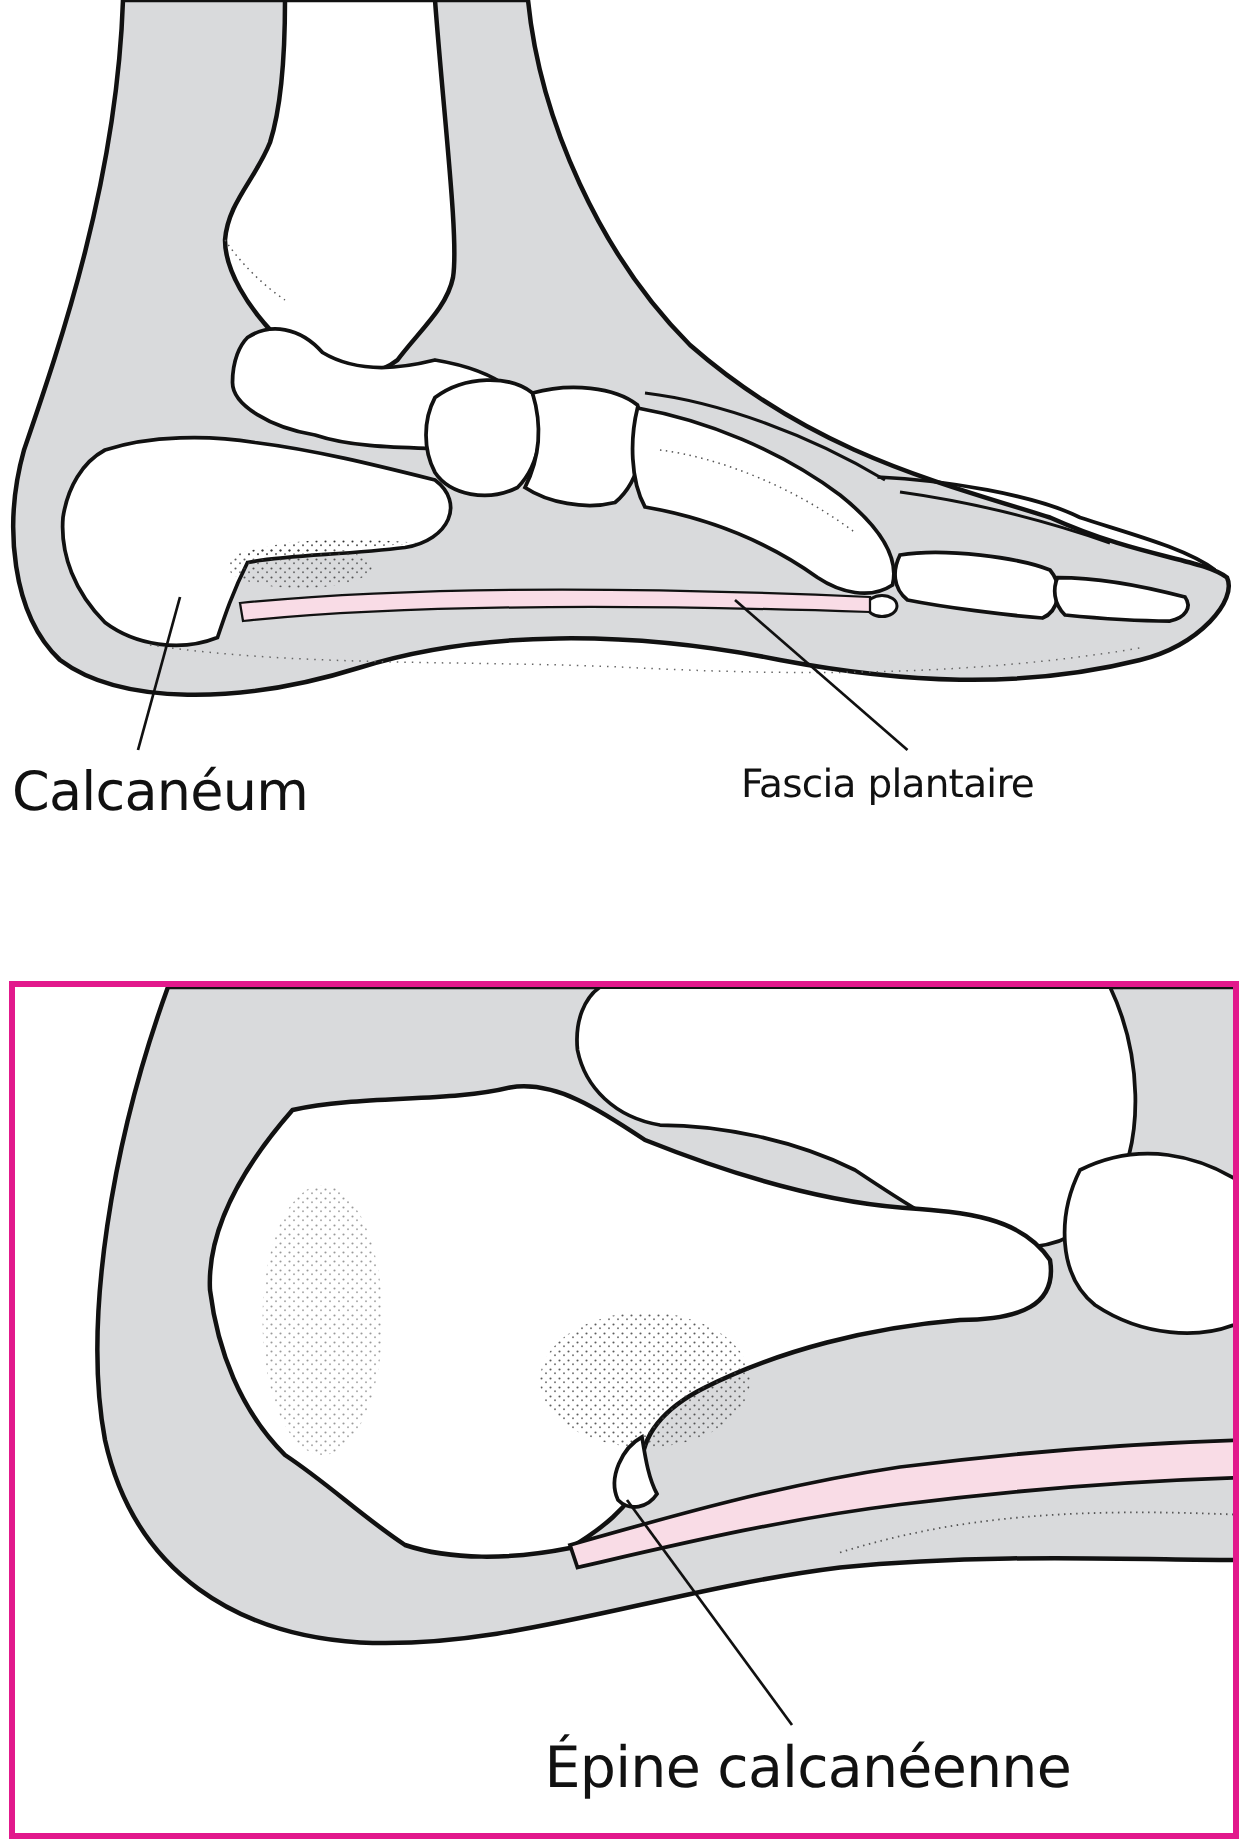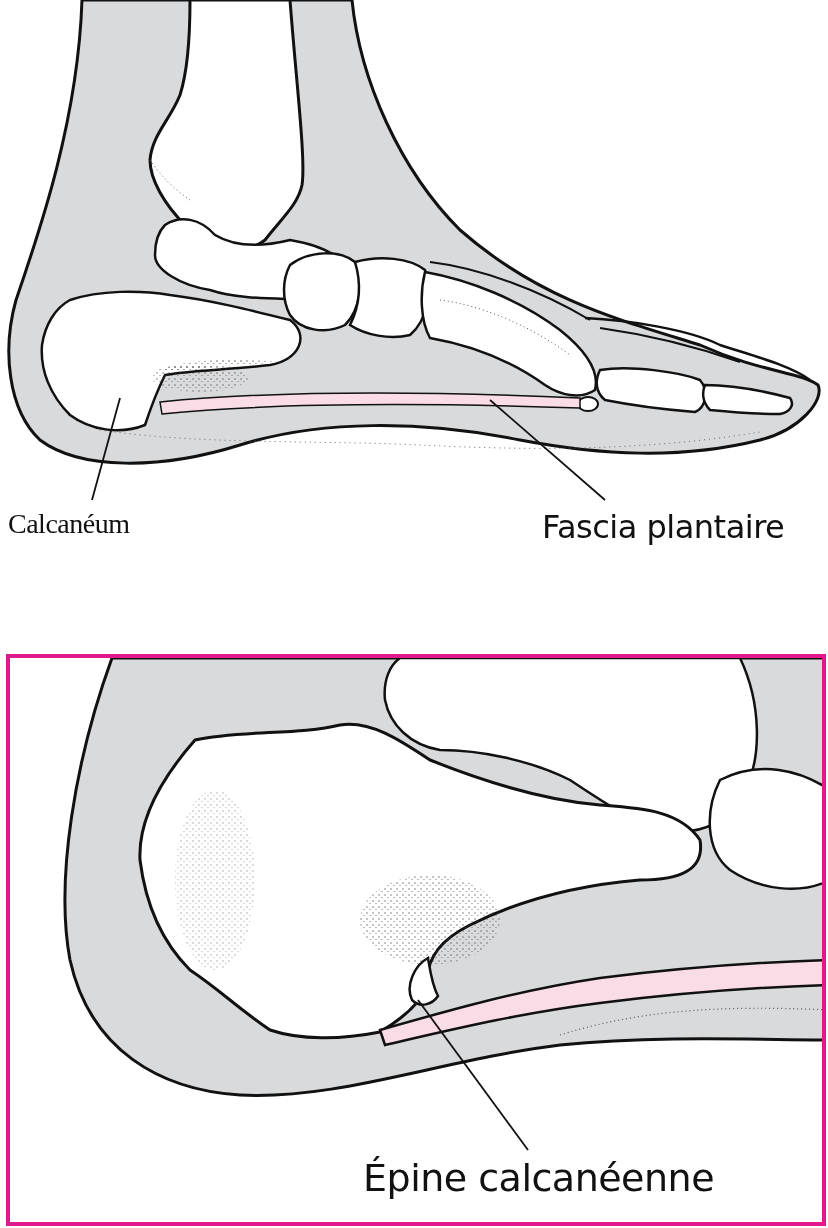--- a/index.html
+++ b/index.html
@@ -1,20 +1,20 @@
 <!DOCTYPE html>
 <html><head>
   <meta charset="utf-8">
   <style>
     html, body { margin: 0; padding: 0; background: #ffffff; }
     body { width: 828px; height: 1228px; position: relative; overflow: hidden; font-family: "DejaVu Sans", sans-serif; }
     .fig { position: absolute; left: 0; top: 0; width: 828px; height: 1228px; }
     .label { position: absolute; color: #111; font-family: "DejaVu Sans", sans-serif; white-space: nowrap; letter-spacing: -0.5px; }
-    .lbl-calc { left: 8px; top: 508px; font-size: 28px; font-family: Liberation Serif, serif; }
-    .lbl-fascia { left: 494px; top: 508px; font-size: 32px; margin-left: 48px; }
+    .lbl-calc { left: 8px; top: 508px; font-size: 36px; }
+    .lbl-fascia { left: 494px; top: 508px; font-size: 26px; }
     .lbl-epine { left: 363px; top: 1156px; font-size: 38px; }
     .inset-frame { position: absolute; left: 6px; top: 654px; width: 812px; height: 564px; border: 4px solid #e2198c; box-sizing: content-box; pointer-events: none; }
   </style>
 </head>
 <body>
 
 <svg class="fig" viewBox="0 0 828 1228" xmlns="http://www.w3.org/2000/svg">
   <defs>
     <pattern id="stipple" width="6" height="6" patternUnits="userSpaceOnUse">
       <circle cx="1" cy="1" r="0.7" fill="#333"></circle>

